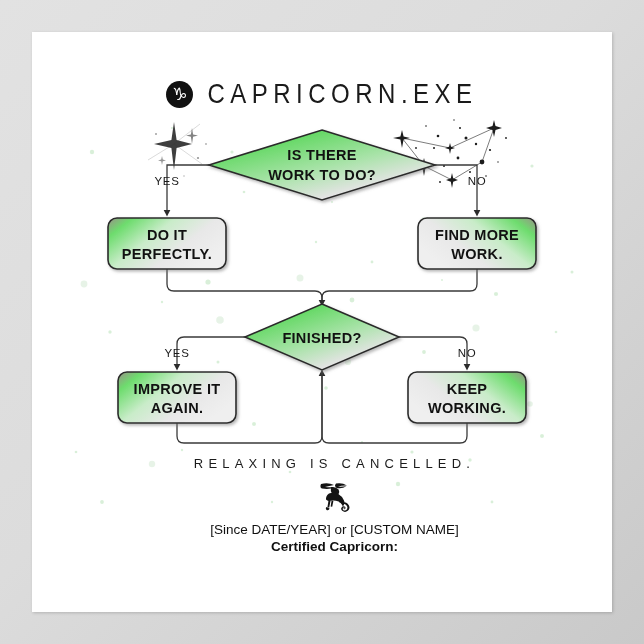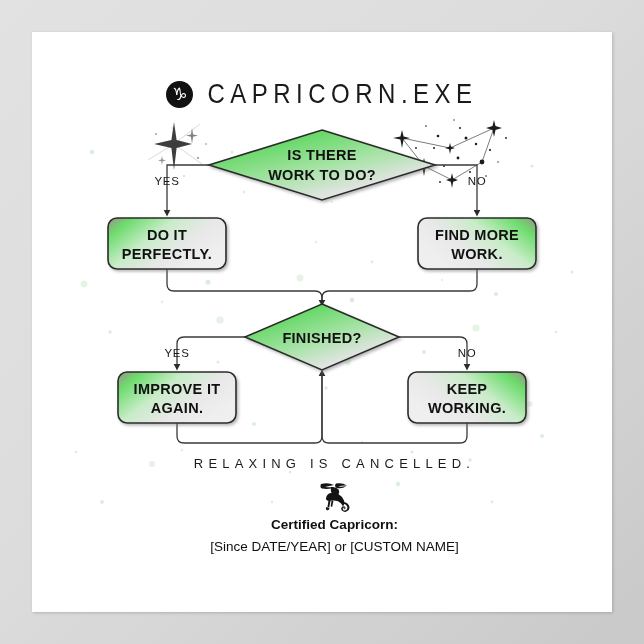--- a/index.html
+++ b/index.html
@@ -395,18 +395,18 @@
             <path d="M11.6 19 L10.4 26.4 L12.2 26.6 L13.6 19.8 Z"></path>
             <path d="M14.6 19.6 L13.6 25.6 L15.2 25.8 L16.4 20 Z"></path>
             <path d="M9.4 26 Q8 28.2 10 29.2 Q12 29.6 12.6 27.6 Z"></path>
 
             <path d="M24.2 21 Q29.6 20.4 31.8 24.2 Q33.6 27.4 30.8 29.8 Q28 32 25.2 29.8 Q23.4 28.2 24.6 26.4 Q25.8 24.8 27.6 25.6 Q28.8 26.2 28.4 27.4 Q28 28.4 27 28.2 Q26.4 28 26.6 27.2 L27.6 27.4 Q27.8 26.8 27.2 26.6 Q26.2 26.4 25.8 27.4 Q25.4 28.8 26.8 29.4 Q28.6 30 29.8 28.4 Q31 26.6 29.8 24.8 Q28 22.2 24.6 23 Z"></path>
             <path d="M22.4 20.2 Q26 19.4 28.4 21.2 Q25.6 20.2 22.6 21.4 Z"></path>
           </g>
         </svg>
       </div>
 
+      <div id="custom-line">[Since DATE/YEAR] or [CUSTOM NAME]</div>
       <div id="certified-line">Certified Capricorn:</div>
-      <div id="custom-line">[Since DATE/YEAR] or [CUSTOM NAME]</div>
     </div>
 
   </div>
 </div>
 
 </body></html>

